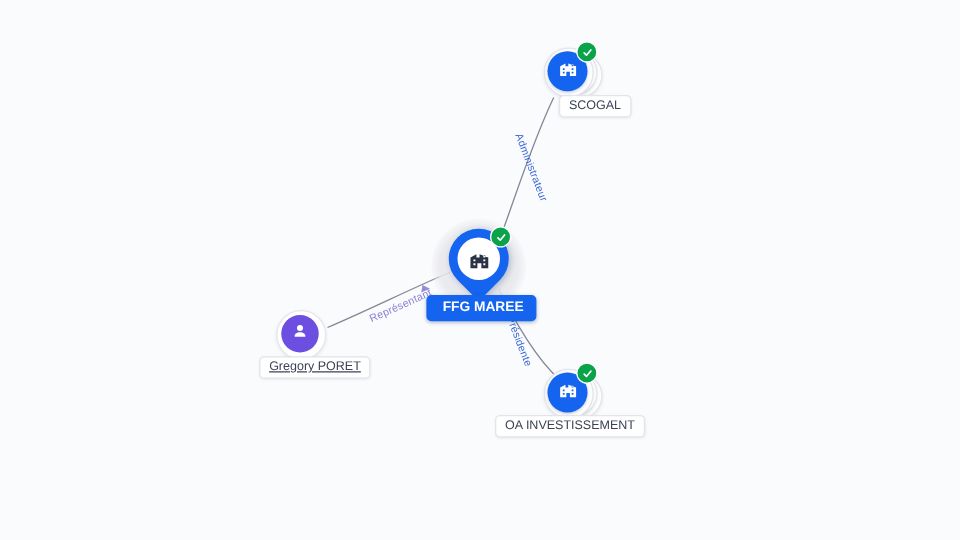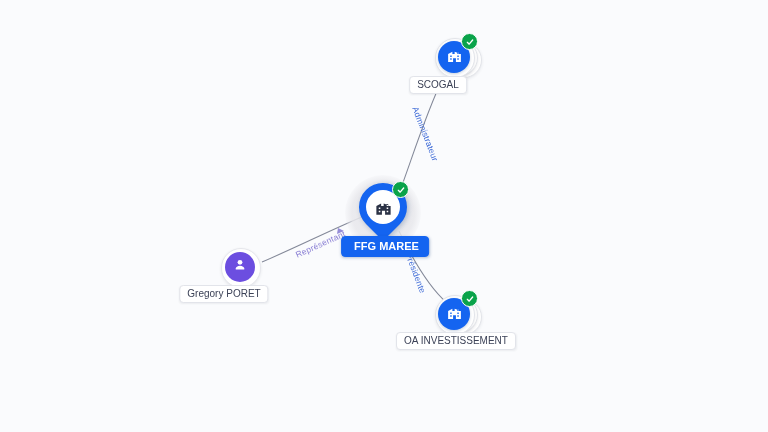--- a/index.html
+++ b/index.html
@@ -220,21 +220,21 @@
           </svg>
         </span>
       </div>
       <div class="badge-check" style="left:27px; top:-2px;">
         <svg width="8" height="8" viewBox="0 0 24 24" fill="none" stroke="#ffffff" stroke-width="4" stroke-linecap="round" stroke-linejoin="round">
           <polyline points="4,13 9.5,18.5 20,6"></polyline>
         </svg>
       </div>
     </div>
   </div>
-  <div class="node-label" style="left:438px; top:76px;">SCOGAL</div>
+  <div class="node-label" style="left:476px; top:76px;">SCOGAL</div>
 
   <div class="node" style="left:457px; top:315px;">
     <div class="stack-wrap">
       <div class="stack-card c3"></div>
       <div class="stack-card c2"></div>
       <div class="stack-card c1"></div>
       <div class="stack-main">
         <span>
           <svg width="17" height="17" viewBox="0 0 24 24" fill="#ffffff">
             <path d="M3 21V10l6-3.2V10h3.2V6.8L21 10v11h-7v-5h-4v5H3zm3-3h2v-2H6v2zm0-4h2v-2H6v2zm10 4h2v-2h-2v2zm0-4h2v-2h-2v2zm0-4h2V8h-2v2z"></path>
@@ -256,21 +256,21 @@
       <div class="person-main">
         <span>
           <svg width="16" height="16" viewBox="0 0 24 24" fill="#ffffff">
             <circle cx="12" cy="8" r="3.6"></circle>
             <path d="M12 13.2c-3.6 0-6.4 2.1-6.4 4.2v1.2h12.8v-1.2c0-2.1-2.8-4.2-6.4-4.2z"></path>
           </svg>
         </span>
       </div>
     </div>
   </div>
-  <div class="node-label" style="left:224px; top:285px;">Gregory PORET</div>
+  <div class="node-label" style="left:252px; top:285px;text-decoration:underline;">Gregory PORET</div>
 
   <div class="node" style="left:383px; top:212px;">
     <div class="pin-wrap">
       <div class="pin-body"></div>
       <div class="pin-inner">
         <span>
           <svg width="19" height="19" viewBox="0 0 24 24" fill="#2b3245">
             <path d="M3 21V10l6-3.2V10h3.2V6.8L21 10v11h-7v-5h-4v5H3zm3-3h2v-2H6v2zm0-4h2v-2H6v2zm10 4h2v-2h-2v2zm0-4h2v-2h-2v2zm0-4h2V8h-2v2z"></path>
           </svg>
         </span>

